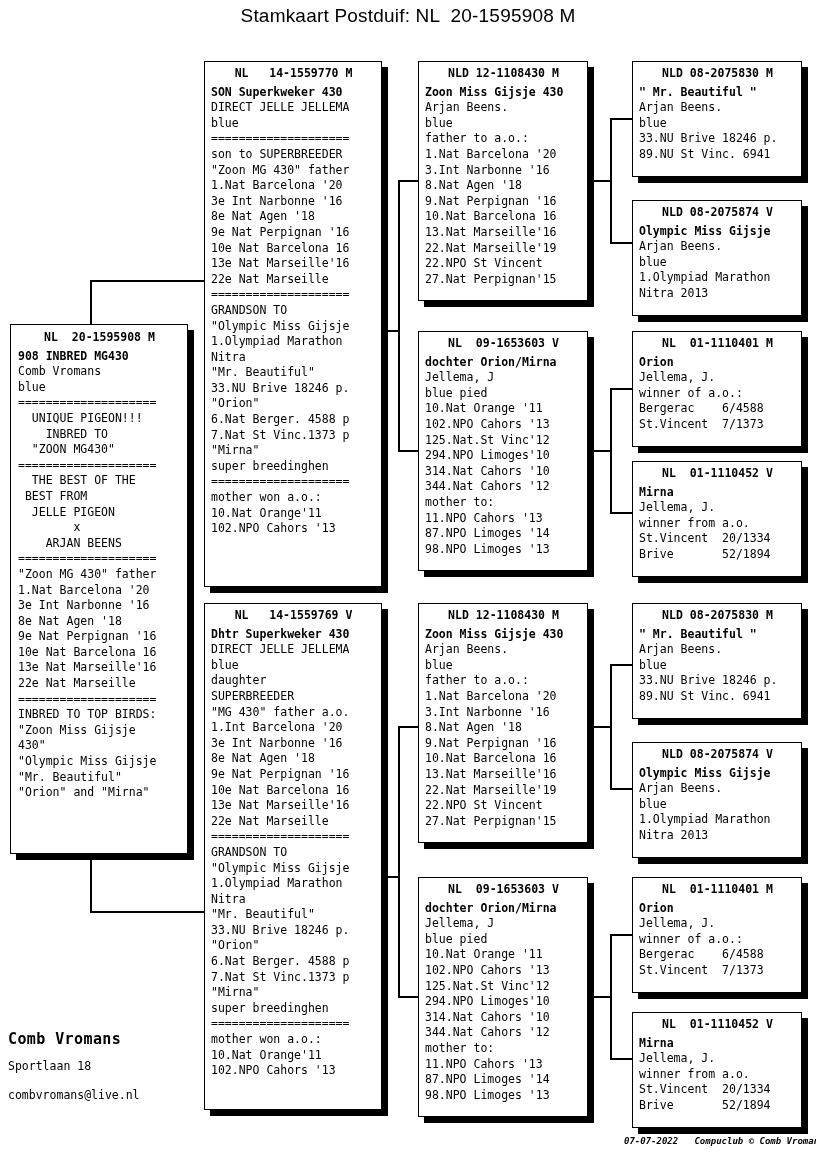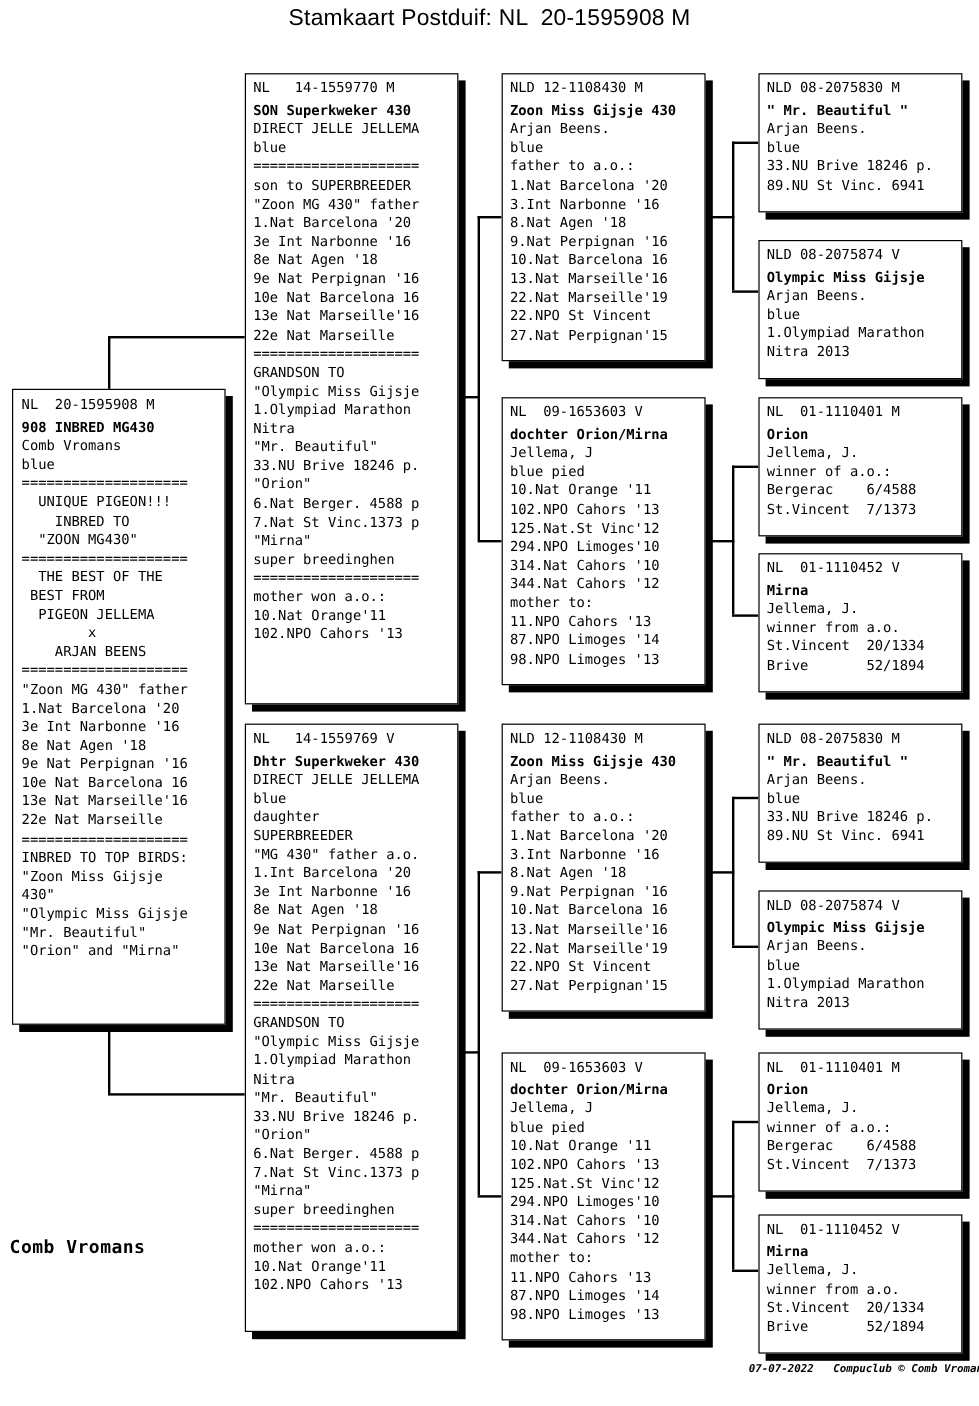--- a/index.html
+++ b/index.html
@@ -16,21 +16,21 @@
     font-size:19px;font-weight:400;letter-spacing:.2px;white-space:pre;
   }
   
   .pbox{
     position:absolute;background:#fff;border:1.5px solid #000;
     box-sizing:border-box;
     box-shadow:6px 6px 0 0 #000;
     padding:4px 5px 4px 6px;
     font-size:11.5px;line-height:15.6px;
   }
-  .pbox .ring{font-weight:normal;white-space:pre;letter-spacing:0px;}
+  .pbox .ring{font-weight:bold;white-space:pre;letter-spacing:0px;text-align:center;}
   .pbox .name{font-weight:bold;white-space:pre;}
   .pbox .ln{white-space:pre;}
   .pbox .sp{height:3px;line-height:3px;font-size:3px;}
   .pbox.b-main{padding:5px 6px 5px 7px;}
   
   .ln-h,.ln-v{position:absolute;background:#000;}
   .ln-h{height:1.5px;}
   .ln-v{width:1.5px;}
   
   #owner{position:absolute;left:8px;top:1030px;width:240px;}
@@ -94,21 +94,21 @@
   <div>
       <div class="ln">Comb Vromans</div>
       <div class="ln">blue</div>
       <div class="ln">====================</div>
       <div class="ln">  UNIQUE PIGEON!!!</div>
       <div class="ln">    INBRED TO</div>
       <div class="ln">  "ZOON MG430"</div>
       <div class="ln">====================</div>
       <div class="ln">  THE BEST OF THE</div>
       <div class="ln"> BEST FROM</div>
-      <div class="ln">  PIGEON JELLEMA</div>
+      <div class="ln">  JELLE PIGEON</div>
       <div class="ln">        x</div>
       <div class="ln">    ARJAN BEENS</div>
       <div class="ln">====================</div>
       <div class="ln">"Zoon MG 430" father</div>
       <div class="ln">1.Nat Barcelona '20</div>
       <div class="ln">3e Int Narbonne '16</div>
       <div class="ln">8e Nat Agen '18</div>
       <div class="ln">9e Nat Perpignan '16</div>
       <div class="ln">10e Nat Barcelona 16</div>
       <div class="ln">13e Nat Marseille'16</div>
@@ -366,16 +366,18 @@
   <div>
       <div class="ln">Jellema, J.</div>
       <div class="ln">winner from a.o.</div>
       <div class="ln">St.Vincent  20/1334</div>
       <div class="ln">Brive       52/1894</div>
     </div>
 </div>
 
 <div id="owner">
   <div class="oname">Comb Vromans</div>
+  <div class="oln">Sportlaan 18</div>
   <div class="ogap"></div>
+  <div class="oln">combvromans@live.nl</div>
 </div>
 
 <div id="footer"><span>07-07-2022</span>   <span>Compuclub © Comb Vromans</span></div>
 
 </body></html>

